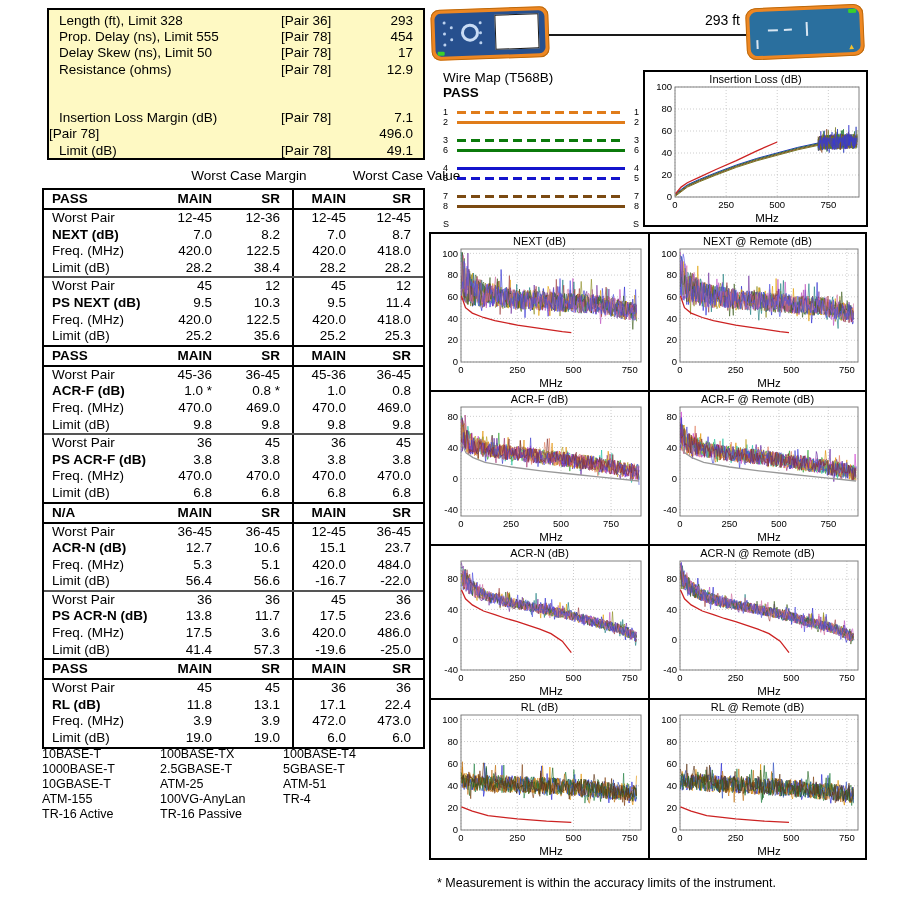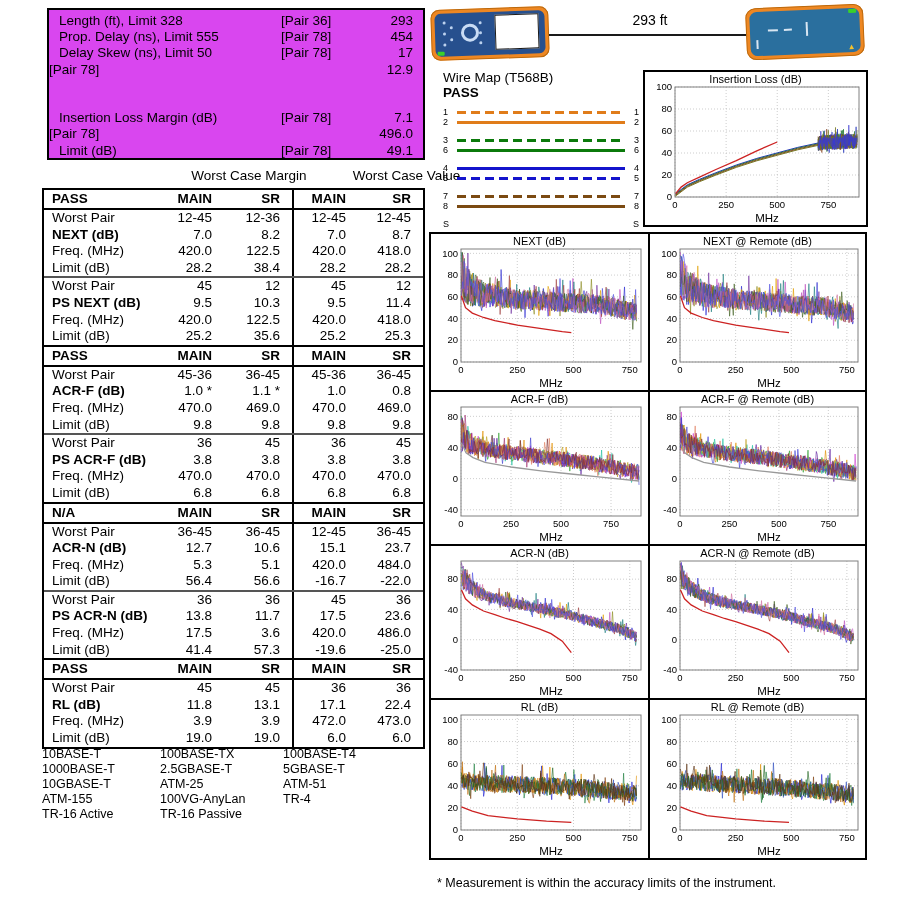--- a/index.html
+++ b/index.html
@@ -1,18 +1,18 @@
 <!DOCTYPE html>
 <html><head>
 <meta charset="utf-8">
 <style>
   html,body{margin:0;padding:0;background:#fff;}
   body{width:900px;height:900px;position:relative;font-family:"Liberation Sans",sans-serif;color:#000;overflow:hidden;}
   
-  #info-table{position:absolute;left:47px;top:8px;width:378px;height:152px;border:2px solid #000;box-sizing:border-box;padding-top:3px;background:#d946ef;}
+  #info-table{position:absolute;left:47px;top:8px;width:378px;height:152px;border:2px solid #000;box-sizing:border-box;padding-top:3px;background:#fef9c3;}
   .info-row{display:flex;height:16.2px;line-height:16.2px;font-size:13.5px;white-space:nowrap;}
   .info-label{padding-left:10px;flex:0 0 222px;}
   .info-pair{flex:0 0 76px;}
   .info-value{flex:1;text-align:right;padding-right:10px;}
   
   #captions{position:absolute;left:42px;top:168px;width:383px;display:flex;font-size:13.5px;gap:24px;}
   .cap-spacer{flex:0 0 116px;}
   .cap-margin{flex:0 0 134px;text-align:center;white-space:nowrap;}
   .cap-value{flex:0 0 133px;text-align:center;white-space:nowrap;}
   
@@ -35,21 +35,21 @@
   #main-unit .screen{position:absolute;right:10px;top:7px;width:42px;height:33px;background:#fff;border:1px solid #1a1a1a;}
   #main-unit .ring{position:absolute;left:30px;top:15px;width:12px;height:12px;border:3px solid #c9dcf5;border-radius:50%;}
   .kdot{position:absolute;width:3px;height:3px;border-radius:50%;background:#bcd2ef;}
   #main-unit .led{position:absolute;left:6px;bottom:5px;width:7px;height:4px;background:#39d02a;border-radius:1px;}
   #remote-unit{position:absolute;left:746px;top:6px;width:118px;height:52px;background:#ee8722;border-radius:10px;transform:rotate(-2.5deg);box-shadow:inset 0 0 0 1px #b96a10;}
   #remote-unit .face{position:absolute;left:4px;top:4px;right:4px;bottom:4px;background:#2a6f9e;border-radius:7px;}
   #remote-unit .led{position:absolute;right:7px;top:5px;width:8px;height:4px;background:#39d02a;border-radius:1px;}
   #remote-unit .mark{position:absolute;background:#d8e6f2;}
   #remote-unit .warn{position:absolute;right:9px;bottom:5px;font-size:8px;color:#f2c12e;line-height:8px;}
   #cable-line{position:absolute;left:549px;top:34px;width:197px;border-top:2px solid #1a1a1a;}
-  #cable-length{position:absolute;left:560px;top:12px;width:180px;text-align:center;font-size:14px;}
+  #cable-length{position:absolute;left:560px;top:12px;width:180px;text-align:right;font-size:14px;}
   
   #wiremap{position:absolute;left:443px;top:70px;width:196px;}
   .wm-title{font-size:13.5px;}
   .wm-status{font-size:13.5px;font-weight:bold;margin-bottom:7px;}
   .wm-row{display:flex;align-items:center;height:10px;font-size:9px;line-height:9px;}
   .wm-row.gap{margin-top:8px;}
   .wm-num-l{flex:0 0 10px;text-align:left;}
   .wm-num-r{flex:0 0 10px;text-align:right;}
   .wm-line{flex:1;height:3px;margin:0 4px;}
   .wm-line.none{background:transparent;}
@@ -79,20 +79,21 @@
         <span class="info-label">Prop. Delay (ns), Limit 555</span>
         <span class="info-pair">[Pair 78]</span>
         <span class="info-value">454</span>
       </div>
       <div class="info-row">
         <span class="info-label">Delay Skew (ns), Limit 50</span>
         <span class="info-pair">[Pair 78]</span>
         <span class="info-value">17</span>
       </div>
       <div class="info-row">
+        <span class="info-label">Resistance (ohms)</span>
         <span class="info-pair">[Pair 78]</span>
         <span class="info-value">12.9</span>
       </div>
       <div class="info-row">
         <span class="info-label"></span>
         <span class="info-pair"></span>
         <span class="info-value"></span>
       </div>
       <div class="info-row">
         <span class="info-label"></span>
@@ -195,21 +196,21 @@
       <div class="r-row">
         <div class="r-cell lab">Worst Pair</div>
         <div class="r-cell">45-36</div>
         <div class="r-cell">36-45</div>
         <div class="r-cell vd">45-36</div>
         <div class="r-cell">36-45</div>
       </div>
       <div class="r-row">
         <div class="r-cell lab bold">ACR-F (dB)</div>
         <div class="r-cell">1.0 *</div>
-        <div class="r-cell">1.1 *</div>
+        <div class="r-cell">0.8 *</div>
         <div class="r-cell vd">1.0</div>
         <div class="r-cell">0.8</div>
       </div>
       <div class="r-row">
         <div class="r-cell lab">Freq. (MHz)</div>
         <div class="r-cell">470.0</div>
         <div class="r-cell">469.0</div>
         <div class="r-cell vd">470.0</div>
         <div class="r-cell">469.0</div>
       </div>

